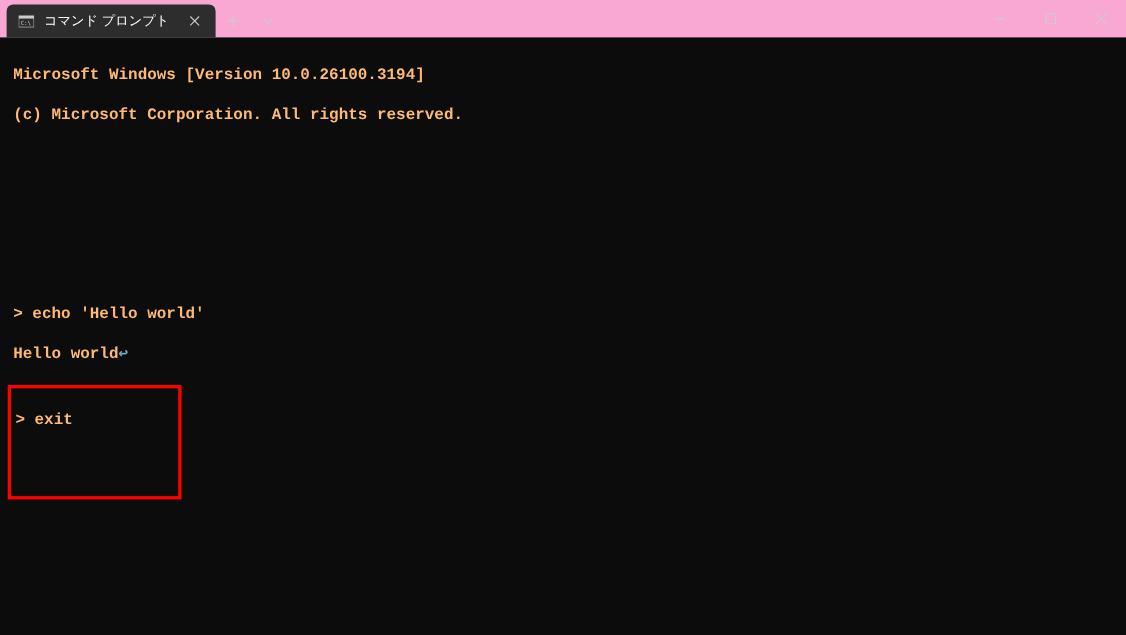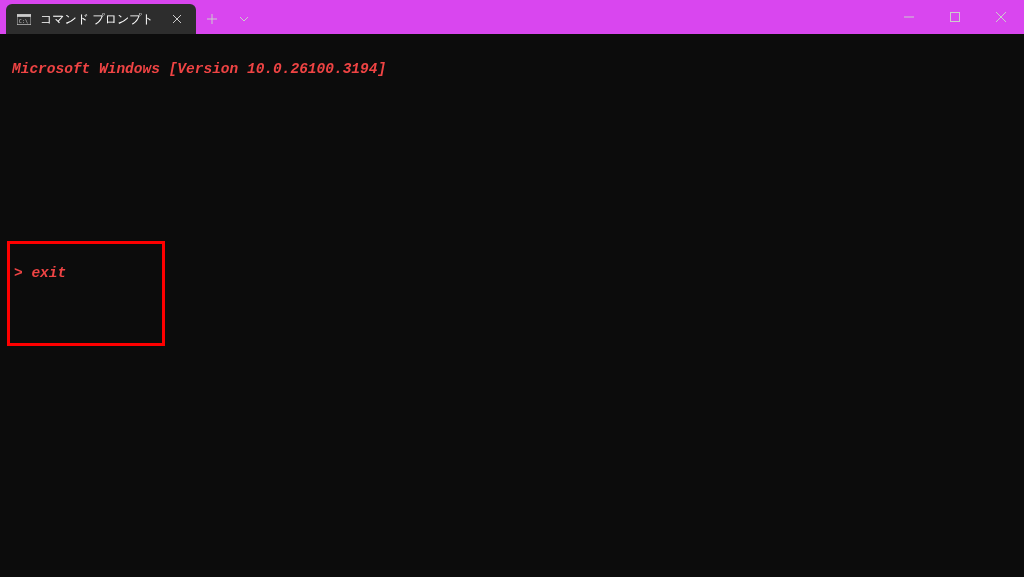--- a/index.html
+++ b/index.html
@@ -10,21 +10,21 @@
     body {
       background: #0c0c0c;
       font-family: Consolas, 'Courier New', monospace;
       font-size: 14.5px;
       color: #cccccc;
       width: 1024px;
       height: 577px;
       overflow: hidden;
     }
     .titlebar {
-      background: #d946ef;
+      background: #f9a8d4;
       height: 34px;
       display: flex;
       align-items: stretch;
       justify-content: space-between;
       user-select: none;
       gap: 24px;
     }
     .tab-area {
       display: flex;
       align-items: stretch;
@@ -95,22 +95,21 @@
       white-space: pre;
       font-weight: bold;
     }
     .line {
       min-height: 18px;
     }
     .gray {
       color: #808080;
     }
     .white {
-      color: #ef4444;
-      font-style: italic;
+      color: #fdba74;
     }
     .redacted {
       display: inline-block;
       background: #ffffff;
       width: 98px;
       height: 15px;
       vertical-align: text-bottom;
     }
     .highlight-box {
       border: 3px solid #ff0000;
@@ -171,24 +170,27 @@
       <svg width="10" height="10" viewBox="0 0 10 10">
         <line x1="0" y1="0" x2="10" y2="10" stroke="#ccc" stroke-width="1"></line>
         <line x1="10" y1="0" x2="0" y2="10" stroke="#ccc" stroke-width="1"></line>
       </svg>
     </div>
   </div>
 </div>
 
 <div class="terminal">
 <div class="line white">Microsoft Windows [Version 10.0.26100.3194]</div>
+<div class="line white">(c) Microsoft Corporation. All rights reserved.</div>
 <div class="line"></div>
 <div class="line"></div>
 <div class="line"></div>
 <div class="line"></div>
+<div class="line white">&gt; echo 'Hello world'</div>
+<div class="line"><span class="white">Hello world</span><span class="arrow">↩</span></div>
 <div class="highlight-box">
 <div class="line white">&gt; exit</div>
 
 
 </div>
 
 
 
 </div>
 

